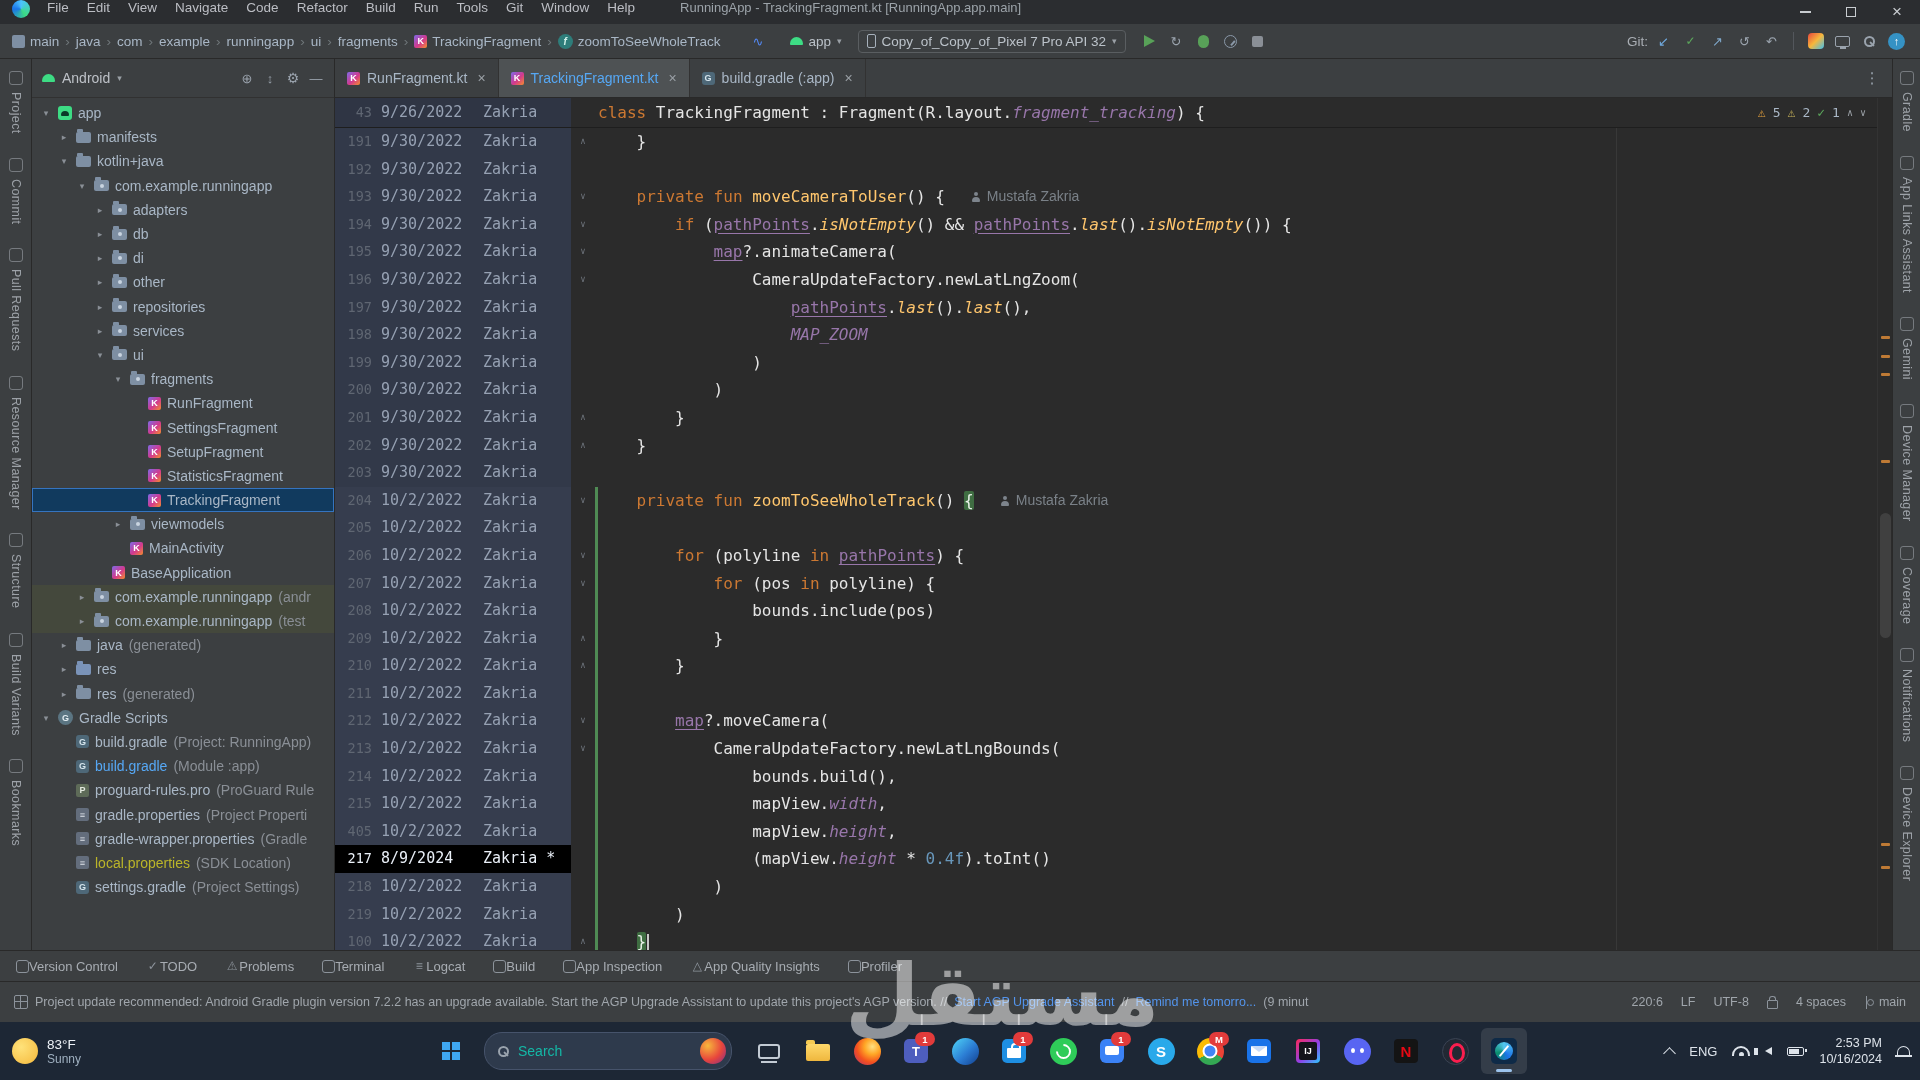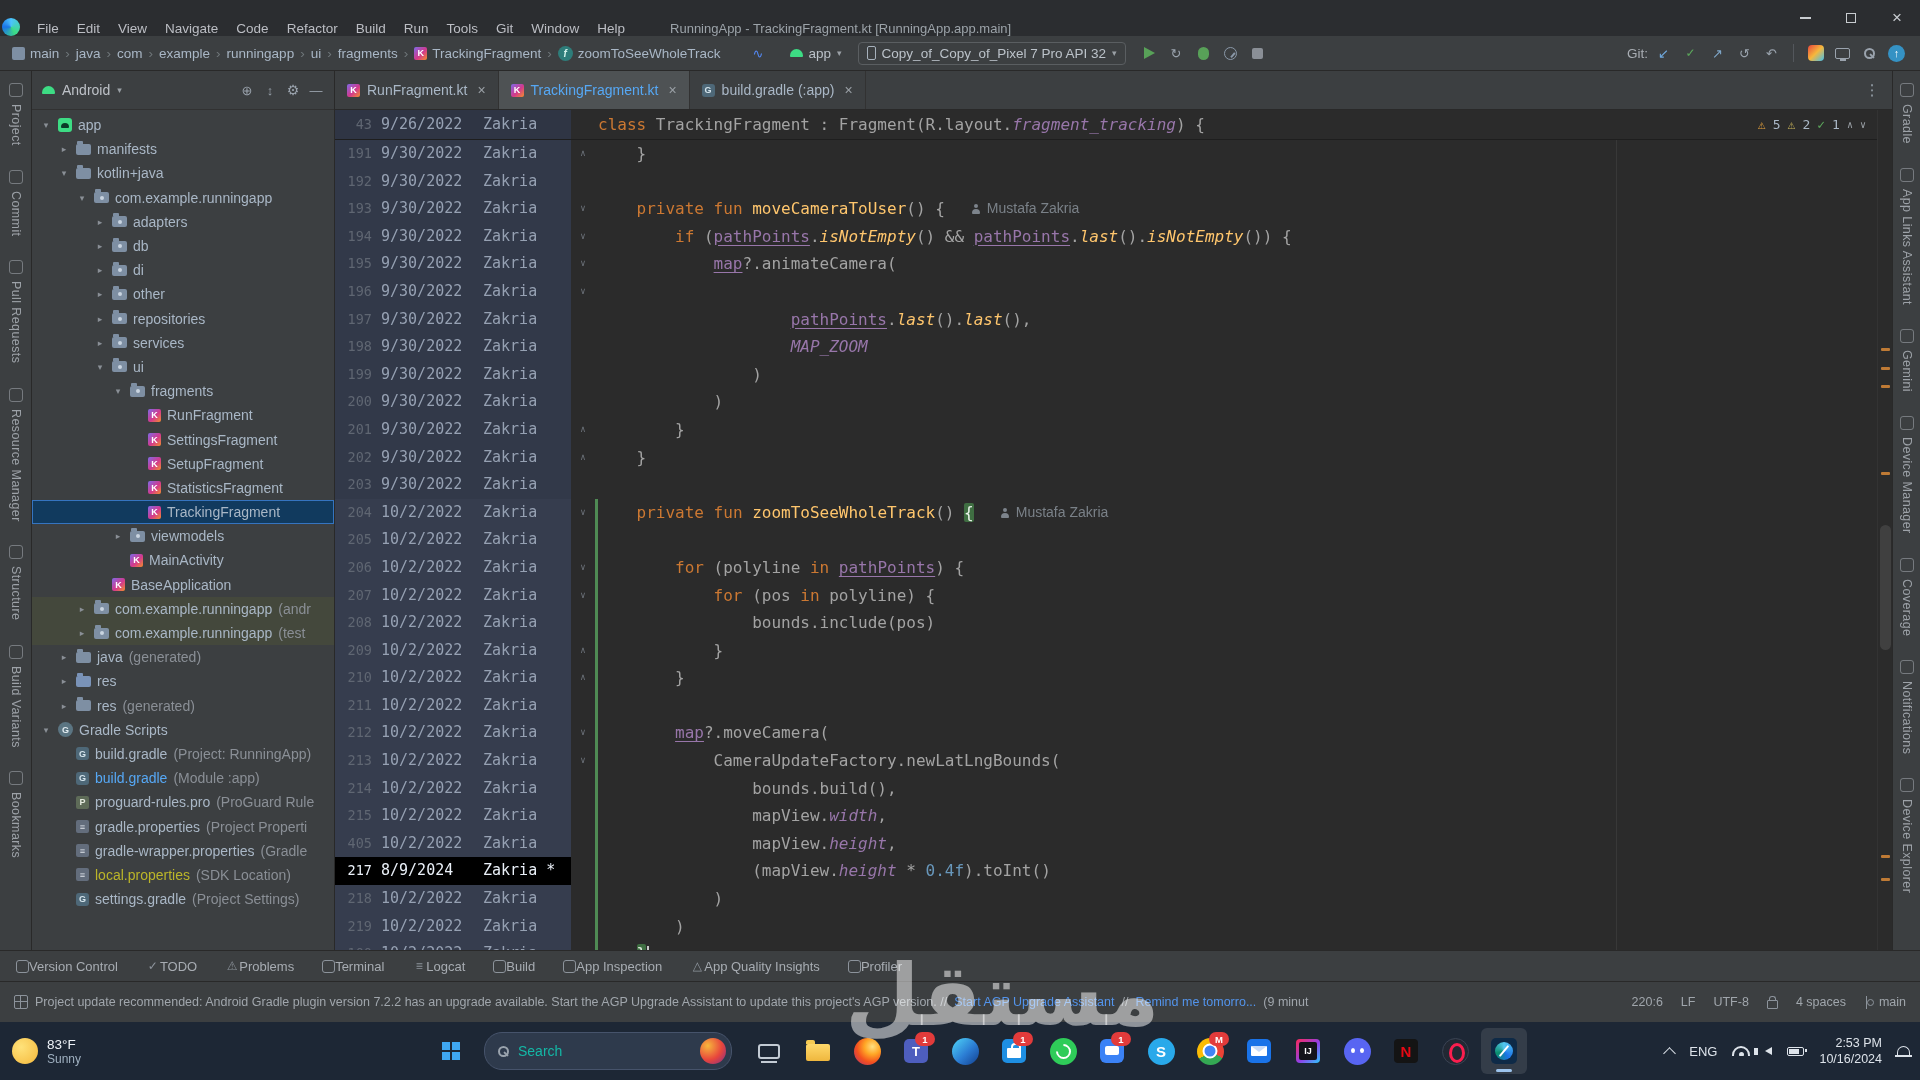--- a/index.html
+++ b/index.html
@@ -1,21 +1,21 @@
 <!DOCTYPE html>
 <html><head>
 <meta charset="utf-8">
 <style>
   html,body{margin:0;padding:0;background:#1a1a1a}
   body{width:1920px;height:1080px;overflow:hidden;font-family:"Liberation Sans",sans-serif;
        -webkit-font-smoothing:antialiased;color:#BBB}
   .screen{position:relative;width:1920px;height:1080px;display:flex;flex-direction:column;background:#2B2B2B}
 
   
-  .titlebar{height:36px;flex:none;background:#2B2D30;display:flex;align-items:flex-end;padding-left:2px;position:relative}
+  .titlebar{height:24px;flex:none;background:#2B2D30;display:flex;align-items:flex-start;padding-left:12px;position:relative}
   .as-logo{width:18px;height:18px;border-radius:50%;flex:none;
            background:conic-gradient(#4CC2FF,#3DDC84 40%,#1A73E8 75%,#4CC2FF);margin-right:8px}
   .menus{display:flex}
   .menu-item{padding:0 9px;font-size:13.5px;color:#BCBEC4;cursor:pointer}
   .win-title{margin-left:36px;font-size:13px;color:#9CA3A9;white-space:nowrap}
   .win-controls{position:absolute;right:0;top:0;height:100%;display:flex}
   .wc{width:46px;height:100%;display:flex;align-items:center;justify-content:center;color:#C8CCD0;cursor:pointer;position:relative}
   .wc-min::after{content:"";width:11px;height:1.5px;background:#C8CCD0}
   .wc-max::after{content:"";width:10px;height:10px;border:1.5px solid #C8CCD0;box-sizing:border-box}
   .wc-close{font-size:17px}
@@ -71,21 +71,21 @@
   .ln{width:46px;flex:none;text-align:right;padding-right:9px;box-sizing:border-box;font-size:13.5px;color:#5F6672}
   .blame{width:190px;flex:none;display:flex;font-size:15px;color:#96A1B3;cursor:pointer}
   .bd{width:102px;flex:none}
   .g0{background:#2F3544}.g1{background:#323949}.g2{background:#363D4E}
   .selb{background:#000000;color:#EAF0F8}
   .ln.selb{color:#EAF0F8}
   .fold{width:24px;flex:none;text-align:center;color:#6E747C;font-size:9px}
   .chg{width:3px;flex:none}
   .chg.on{background:#4F8A54}
   .code{flex:1;white-space:pre;font-size:16px;color:#A9B7C6;position:relative;overflow:hidden}
-  .tok-k{color:#CC7832}.tok-d{color:#a3a3a3}.tok-fn{color:#FFC66D}
+  .tok-k{color:#CC7832}.tok-d{color:#e5e5e5}.tok-fn{color:#FFC66D}
   .tok-xf{color:#FFC66D;font-style:italic}
   .tok-pv{color:#9876AA;text-decoration:underline;text-underline-offset:3px}
   .tok-pi{color:#9876AA;font-style:italic}
   .tok-num{color:#6897BB}
   .tok-hl{background:#3F6E42;color:#EAF2EA;border-radius:2px}
   .hint{color:#7A8188;font-size:14px;margin-left:26px;display:inline-flex;align-items:center;gap:6px;font-family:"Liberation Sans",sans-serif}
   .cursor{display:inline-block;width:2px;height:18px;background:#C8C8C8;vertical-align:middle;margin-left:1px}
   .insp{position:absolute;top:0;right:26px;height:29px;display:flex;align-items:center;gap:7px;font-size:13px;color:#A9B7C6;z-index:4}
   .insp .w1{color:#E8A33D}.insp .w2{color:#C9B45A}.insp .ok{color:#5CA85C}
   .insp .chev{color:#9AA0A6;font-size:10px;cursor:pointer}
@@ -674,20 +674,21 @@
               <span class="code"><span class="tok-d">            </span><span class="tok-pv">map</span><span class="tok-d">?.animateCamera(</span></span>
             </div>
             <div class="row">
               <span class="ln g1">196</span>
               <span class="blame g1">
                 <span class="bd">9/30/2022</span>
                 <span class="ba">Zakria</span>
               </span>
               <span class="fold">∨</span>
               <span class="chg"></span>
+              <span class="code"><span class="tok-d">                CameraUpdateFactory.newLatLngZoom(</span></span>
             </div>
             <div class="row">
               <span class="ln g1">197</span>
               <span class="blame g1">
                 <span class="bd">9/30/2022</span>
                 <span class="ba">Zakria</span>
               </span>
               <span class="fold"></span>
               <span class="chg"></span>
               <span class="code"><span class="tok-d">                    </span><span class="tok-pv">pathPoints</span><span class="tok-d">.</span><span class="tok-xf">last</span><span class="tok-d">().</span><span class="tok-xf">last</span><span class="tok-d">(),</span></span>

